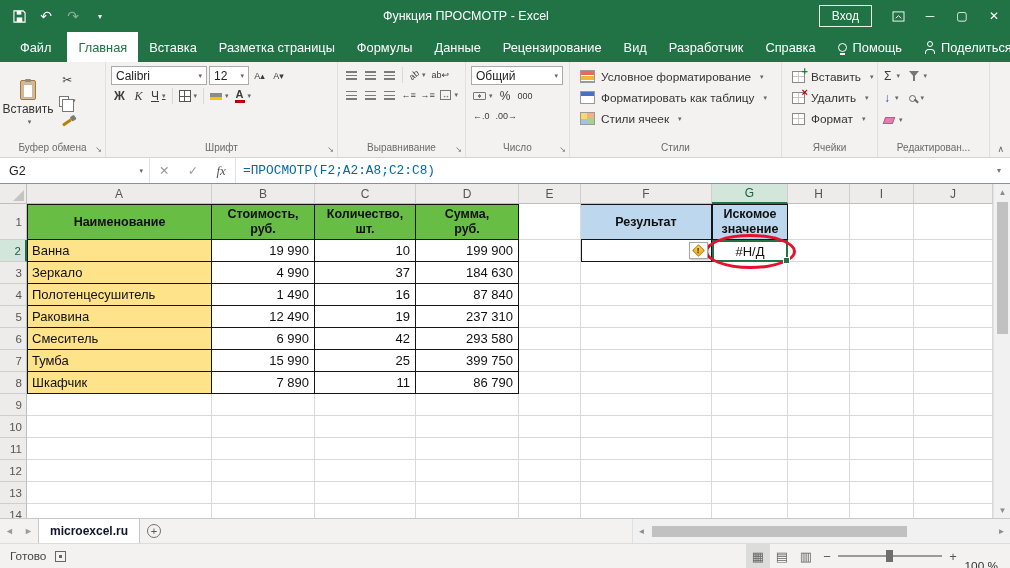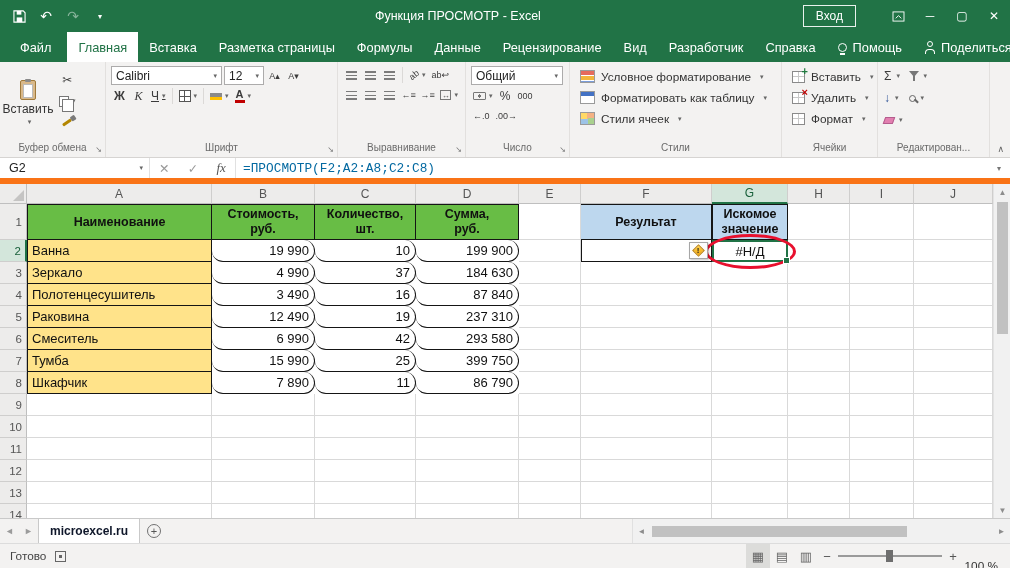--- a/index.html
+++ b/index.html
@@ -7,21 +7,21 @@
   .app{width:1010px;height:568px;display:flex;flex-direction:column;font-family:"Liberation Sans",sans-serif;background:#fff;overflow:hidden;}
 
   
   .titlebar{height:32px;background:#217346;color:#fff;display:flex;align-items:center;flex:0 0 32px;}
   .qat{display:flex;align-items:center;padding-left:6px;gap:1px;}
   .qat-btn{width:26px;height:24px;display:flex;align-items:center;justify-content:center;font-size:14px;color:#fff;}
   .qat-btn.dim{opacity:.45;}
   .qat-btn svg{display:block;}
   .tb-title{flex:1;text-align:center;font-size:12.5px;white-space:nowrap;overflow:hidden;}
   .winctl{display:flex;align-items:center;height:32px;}
-  .signin{border:1px solid rgba(255,255,255,.9);padding:3px 12px;font-size:12px;margin-right:26px;}
+  .signin{border:1px solid rgba(255,255,255,.9);padding:3px 12px;font-size:12px;margin-right:10px;}
   .winbtn{width:32px;height:32px;display:flex;align-items:center;justify-content:center;font-size:12px;color:#fff;}
 
   
   .tabrow{height:30px;background:#217346;display:flex;align-items:stretch;color:#fff;font-size:12.8px;padding-left:4px;flex:0 0 30px;}
   .tab{display:flex;align-items:center;padding:0 11px;white-space:nowrap;}
   .tab.file{padding:0 16px;}
   .tab.active{background:#fff;color:#217346;}
   .tabsp{flex:1;}
   .bulb-icon{width:9px;height:9px;border:1.2px solid #fff;border-radius:50%;position:relative;margin-right:6px;}
   .bulb-icon::after{content:"";position:absolute;left:1px;right:1px;bottom:-4px;height:2px;background:#fff;}
@@ -88,21 +88,21 @@
   .editrow{display:flex;align-items:center;height:20px;gap:2px;font-size:12px;}
   .funnel{width:0;height:0;border:5px solid transparent;border-top:6px solid #777;position:relative;}
   .funnel::after{content:"";position:absolute;left:-1px;top:-2px;width:2px;height:6px;background:#777;}
   .mag{width:7px;height:7px;border:1.6px solid #666;border-radius:50%;position:relative;}
   .mag::after{content:"";position:absolute;width:5px;height:1.6px;background:#666;transform:rotate(45deg);right:-4px;bottom:-1px;}
   .fillarrow{color:#2F5496;font-weight:bold;font-size:12px;}
   .eraser{width:10px;height:7px;background:#E27FB0;transform:skewX(-20deg);border:1px solid #b45d8d;}
   .collapse-r{position:absolute;right:6px;bottom:3px;font-size:9px;color:#666;}
 
   
-  .fbar{height:26px;background:#fff;border-bottom:6px solid #f97316;display:flex;align-items:stretch;font-size:12.5px;flex:0 0 26px;}
+  .fbar{height:26px;background:#fff;border-bottom:1px solid #f97316;display:flex;align-items:stretch;font-size:12.5px;flex:0 0 26px;}
   .namebox{width:150px;display:flex;align-items:center;justify-content:space-between;padding:0 6px 0 9px;color:#222;border-right:1px solid #E1E1E1;}
   .fxbtns{width:86px;display:flex;align-items:center;justify-content:space-around;color:#9a9a9a;border-right:1px solid #E1E1E1;}
   .fxbtns .fx{font-style:italic;font-family:"Liberation Serif",serif;color:#555;font-size:13px;}
   .formula{flex:1;display:flex;align-items:center;padding-left:7px;color:#0369a1;font-size:12.8px;font-family:Liberation Mono, monospace;white-space:nowrap;}
   .fchev{width:22px;display:flex;align-items:center;justify-content:center;color:#777;font-size:8px;}
 
   
   .gridwrap{display:flex;height:334px;flex:0 0 334px;background:#fff;}
   .sheet{display:grid;flex:0 0 993px;height:334px;overflow:hidden;font-size:13px;color:#111;background:#fff;}
   .gcorner{background:#EDECEB;border-right:1px solid #BFBFBF;border-bottom:1px solid #BFBFBF;position:relative;}
@@ -113,21 +113,21 @@
   .grh.sel{background:#D3E6DB;border-right:2px solid #217346;color:#19603B;}
   .gcell{border-right:1px solid #D9D9D9;border-bottom:1px solid #D9D9D9;display:flex;align-items:center;overflow:hidden;background:#fff;}
   .gcell.dark{border-right-color:#151515;border-bottom-color:#151515;}
   .gcell.bt{border-top:1px solid #151515;}
   .gcell.bl{border-left:1px solid #151515;}
   .hdrcell{justify-content:center;text-align:center;font-weight:bold;font-size:12.5px;line-height:15px;white-space:pre-line;color:#101010;}
   .fill-green{background:#68BD45;}
   .fill-blue{background:#BDD7EE;}
   .fill-yellow{background:#FFE38A;}
   .lft{padding-left:4px;}
-  .num{justify-content:flex-end;padding-right:5px;border-radius:11px;}
+  .num{justify-content:flex-end;padding-right:5px;}
   .rel{position:relative;overflow:visible;}
   .selcell{border:2px solid #217346;justify-content:center;z-index:3;}
   .selval{font-size:13px;color:#111;}
   .fillhandle{position:absolute;right:-4px;bottom:-4px;width:7px;height:7px;background:#217346;border:1.5px solid #fff;z-index:8;}
   .redoval{position:absolute;left:-9px;top:-8px;width:calc(100% + 19px);height:calc(100% + 17px);border:3px solid #E8102E;border-radius:50%;pointer-events:none;z-index:7;}
   .errbtn{position:absolute;right:3px;top:2px;width:19px;height:17px;background:#FCFCFC;border:1px solid #A6A6A6;display:flex;align-items:center;justify-content:center;box-shadow:1px 1px 2px rgba(0,0,0,.25);z-index:4;}
   .diamond{width:9px;height:9px;background:linear-gradient(135deg,#FFD34D,#F0A30A);border:1px solid #B97D08;transform:rotate(45deg);display:flex;align-items:center;justify-content:center;}
   .diamond i{transform:rotate(-45deg);font-style:normal;font-weight:bold;font-size:8px;line-height:1;color:#222;}
 
   
@@ -232,21 +232,21 @@
               <span class="brush-icon"></span>
             </span>
         </div>
       </div>
       <div class="rglabel"><span>Буфер обмена</span><span class="launcher">↘</span></div>
     </div>
 
     <div class="rgroup" style="width:232px">
       <div class="rgc colg">
         <div class="row">
-          <span class="combo" style="width:111px">
+          <span class="combo" style="width:96px">
               <span>Calibri</span>
               <i class="dd">▾</i>
             </span>
           <span class="combo" style="width:40px">
               <span>12</span>
               <i class="dd">▾</i>
             </span>
           <span class="mini small">А▴</span>
           <span class="mini small">А▾</span>
         </div>
@@ -462,21 +462,21 @@
         <div class="gcell dark num">37</div>
         <div class="gcell dark num">184 630</div>
         <div class="gcell"></div>
         <div class="gcell"></div>
         <div class="gcell"></div>
         <div class="gcell"></div>
         <div class="gcell"></div>
         <div class="gcell"></div>
         <div class="grh">4</div>
         <div class="gcell dark fill-yellow lft bl">Полотенцесушитель</div>
-        <div class="gcell dark num">3 490</div>
+        <div class="gcell dark num">1 490</div>
         <div class="gcell dark num">16</div>
         <div class="gcell dark num">87 840</div>
         <div class="gcell"></div>
         <div class="gcell"></div>
         <div class="gcell"></div>
         <div class="gcell"></div>
         <div class="gcell"></div>
         <div class="gcell"></div>
         <div class="grh">5</div>
         <div class="gcell dark fill-yellow lft bl">Раковина</div>

